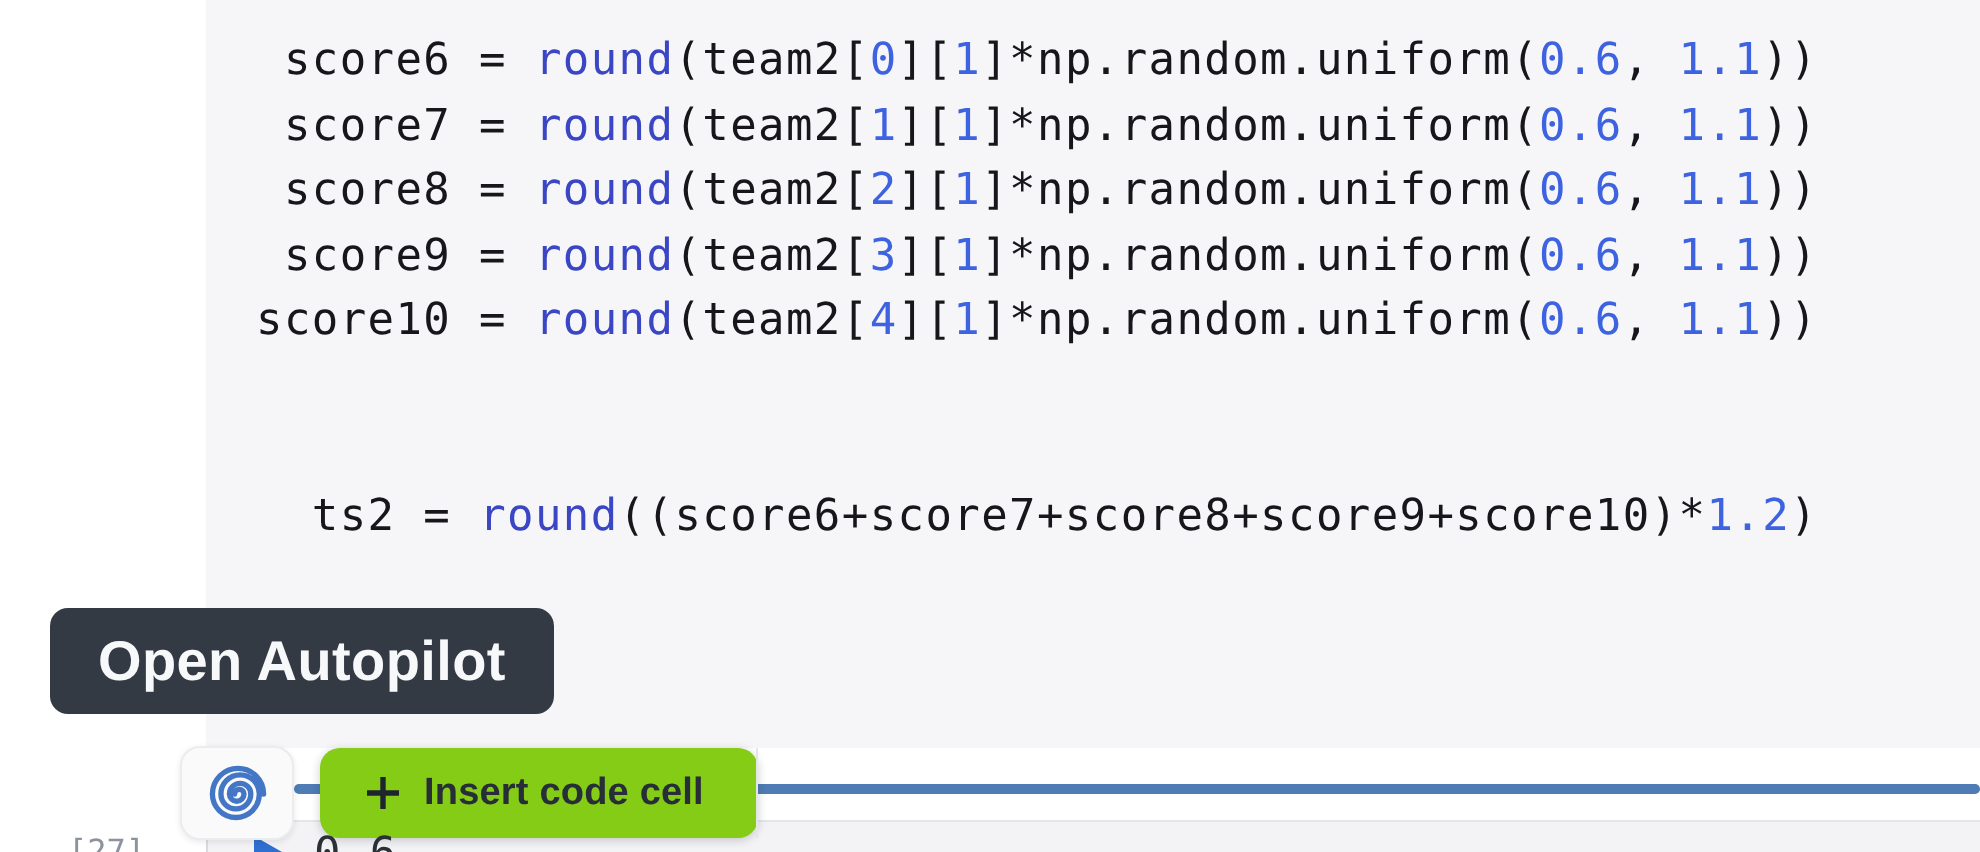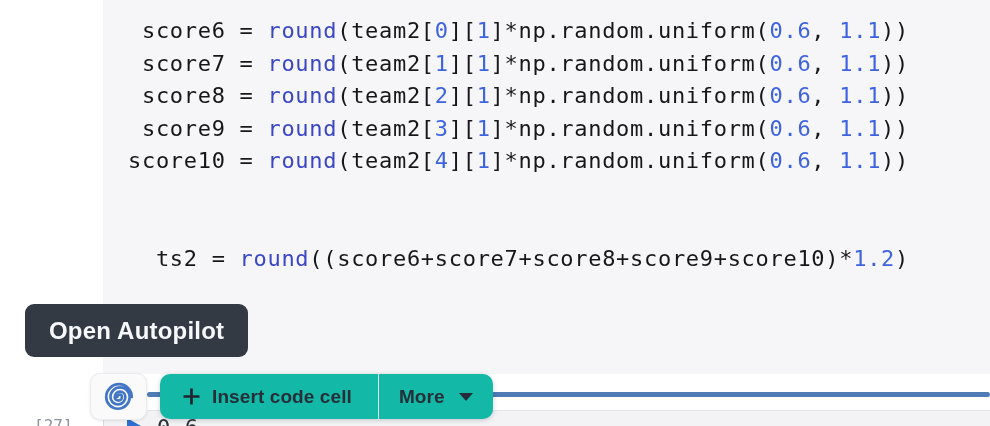--- a/index.html
+++ b/index.html
@@ -47,21 +47,21 @@
     left:25px;top:304px;
     height:53px;
     padding:0 24px;
     background:var(--tooltip-bg);
     border-radius:9px;
     display:flex;align-items:center;
     z-index:5;
   }
   .tooltip span{
     color:#f7f8fa;
-    font-size:24px;
+    font-size:28px;
     font-weight:600;
     letter-spacing:.2px;
     white-space:nowrap;
   }
 
   
   .insert-line{
     position:absolute;
     left:147px;top:392px;
     width:843px;height:5px;
@@ -78,21 +78,21 @@
     border-radius:10px;
     box-shadow:0 1px 3px rgba(25,30,40,.10);
     display:flex;align-items:center;justify-content:center;
     z-index:3;
     cursor:pointer;
   }
   .btn-panel{
     position:absolute;
     left:160px;top:374px;
     height:45px;
-    background:#14b8a6;
+    background:#84cc16;
     border-radius:10px;
     box-shadow:0 1px 5px rgba(25,30,40,.22);
     display:flex;align-items:stretch;
     z-index:2;
   }
   .panel-btn{
     display:flex;align-items:center;justify-content:center;
     gap:11px;
     cursor:pointer;
     color:#272e38;
@@ -171,22 +171,18 @@
 <div class="btn-panel">
   <div class="panel-btn insert">
     <span style="display:flex">
       <svg width="19" height="19" viewBox="0 0 19 19">
         <path d="M9.5 1.5 V17.5 M1.5 9.5 H17.5" stroke="#1e252f" stroke-width="2.7"></path>
       </svg>
     </span>
     <span>Insert code cell</span>
   </div>
   <div class="panel-divider"></div>
-  <div class="panel-btn more">
-    <span>More</span>
-    <span class="caret-down"></span>
-  </div>
 </div>
 
 <div class="next-cell-band"></div>
 <div class="exec-count">[27]</div>
 <div class="play-btn"></div>
 <div class="next-code-fragment">0.6</div>
 
 </body></html>

